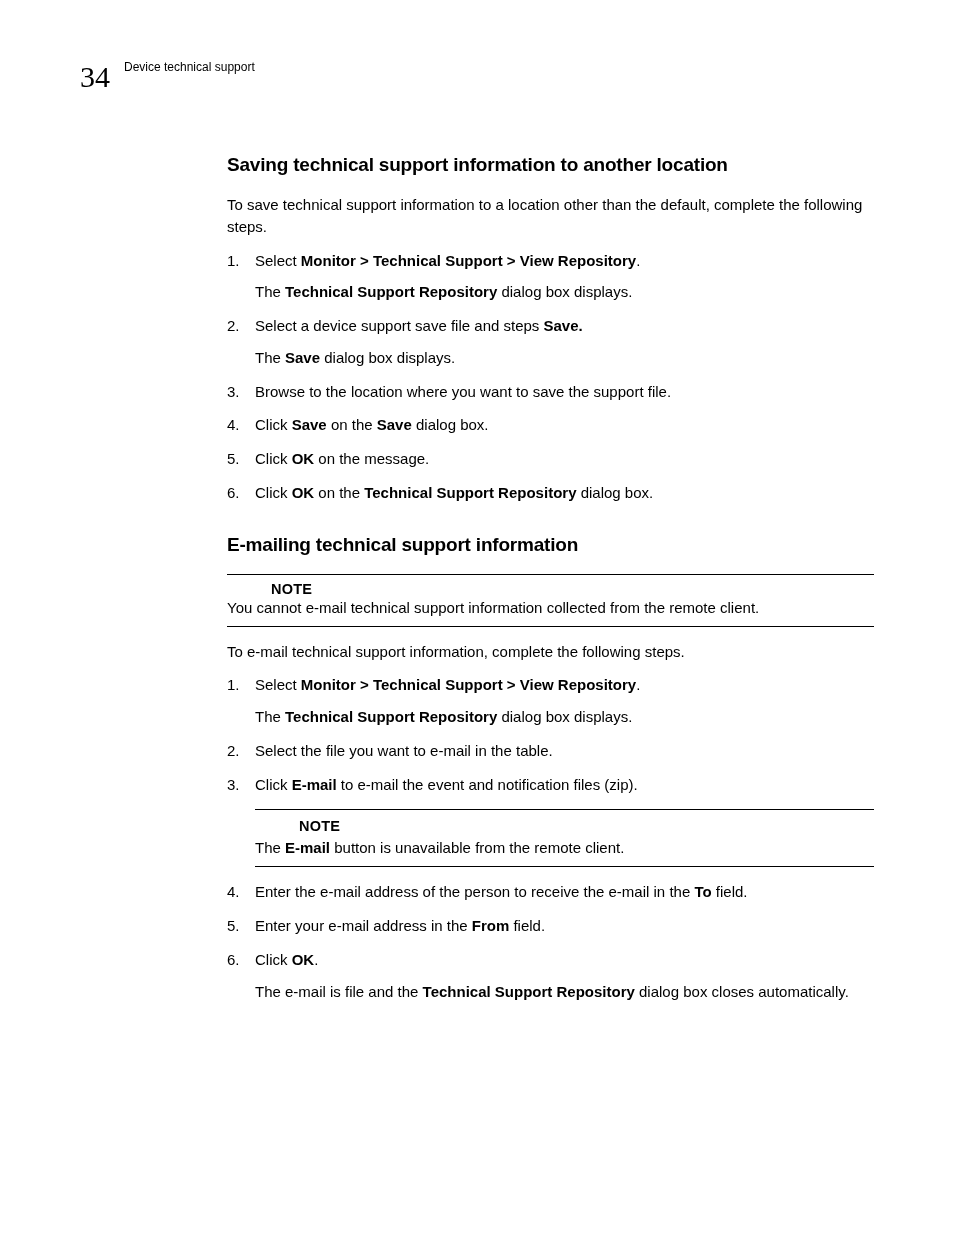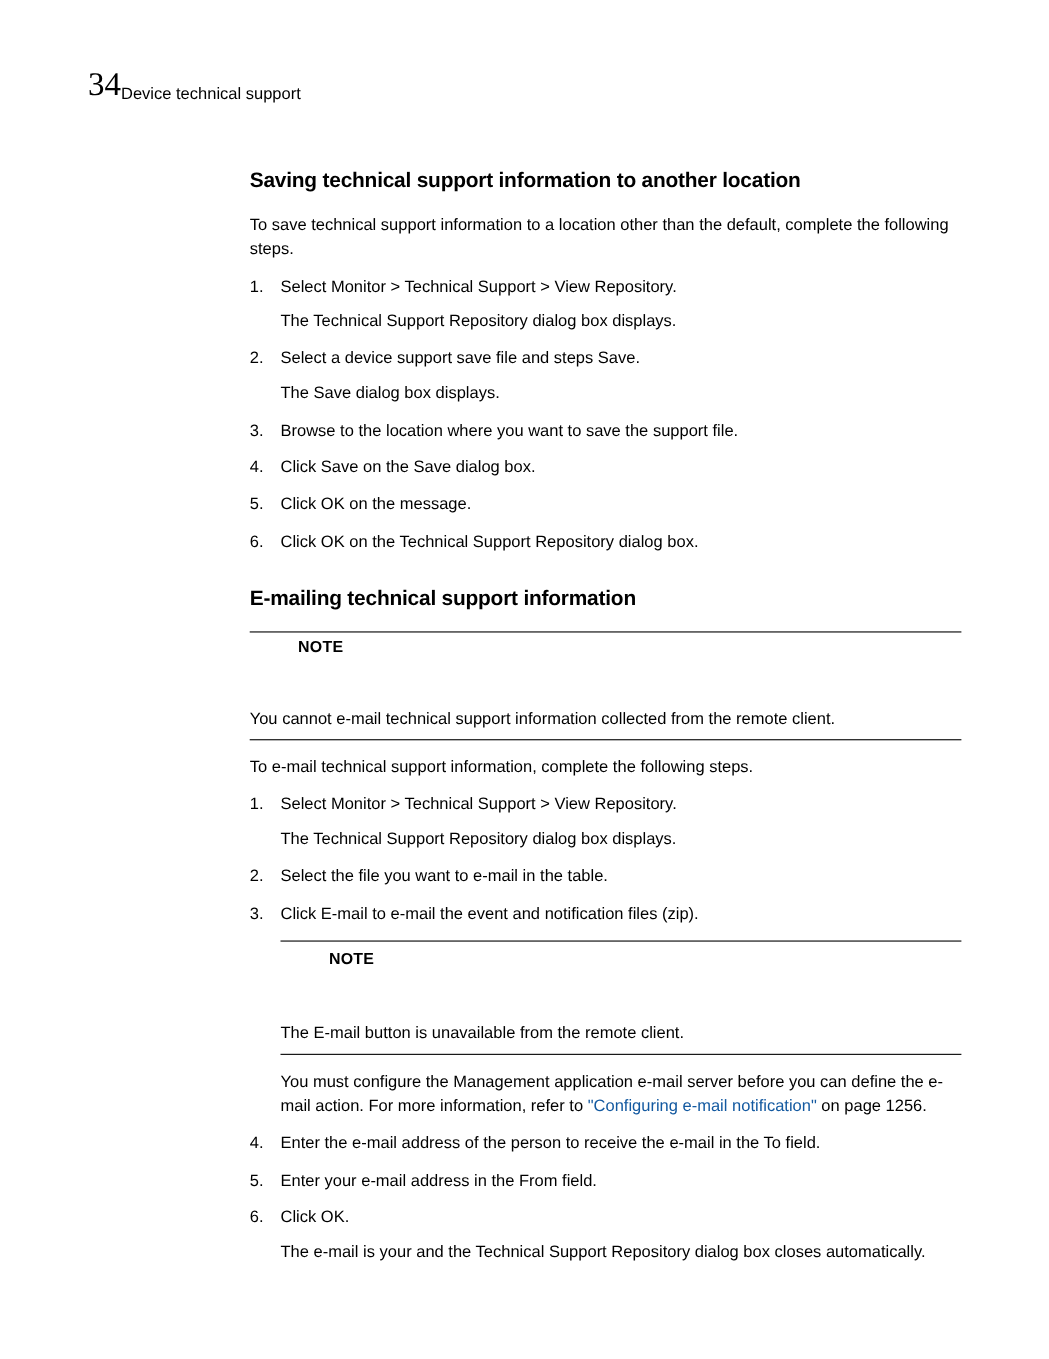--- a/index.html
+++ b/index.html
@@ -6,53 +6,53 @@
   body {
     font-family: Arial, Helvetica, sans-serif;
     font-size: 15px;
     color: #000;
     background: #fff;
     width: 954px;
     height: 1235px;
     position: relative;
     padding: 60px 80px 60px 80px;
   }
-  .header { display: flex; align-items: flex-end; margin-bottom: 60px; }
+  .header { display: flex; align-items: flex-start; gap: 14px; margin-bottom: 60px; }
   .chapnum { font-family: Georgia, 'Times New Roman', serif; font-size: 30px; font-weight: 400; }
-  .runhead { font-size: 15px; }
+  .runhead { font-size: 12px; }
   .content { margin-left: 147px; margin-right: 0; }
   h2 {
     font-family: "Arial Narrow", Arial, sans-serif;
     font-stretch: condensed;
     font-weight: 700;
     font-size: 19px;
     letter-spacing: -0.2px;
     margin-bottom: 18px;
   }
   p { line-height: 1.45; margin-bottom: 12px; }
   ol { list-style: none; }
   ol > li { position: relative; padding-left: 28px; margin-bottom: 12px; line-height: 1.45; }
   ol > li .num { position: absolute; left: 0; top: 0; }
   ol > li p { margin-top: 10px; margin-bottom: 0; }
-  .b { font-weight: 400; }
+  .b { font-weight: 700; }
   .note-block {
     border-top: 1px solid #000;
     border-bottom: 1px solid #000;
     padding: 6px 0 8px 0;
     margin: 8px 0 14px 0;
   }
   .note-label {
     font-family: "Arial Narrow", Arial, sans-serif;
     font-stretch: condensed;
     font-weight: 700;
     font-size: 14.5px;
     letter-spacing: 0.2px;
     margin-left: 44px;
   }
-  .note-block .note-text { line-height: 1.4; margin-top: 46px; }
+  .note-block .note-text { line-height: 1.4; }
   .inner-note { margin-left: 0; }
   .link { color: #1359a0; }
   .sect-gap { margin-top: 30px; }
   .sub { margin-top: 10px; }
 </style>
 </head>
 <body>
 
 <div class="header">
   <span class="chapnum">34</span>
@@ -114,30 +114,29 @@
     </li>
     <li>
       <span class="num">3.</span>
       <span>Click </span><span class="b">E-mail</span><span> to e-mail the event and notification files (zip).</span>
 
       <div class="note-block inner-note" style="margin-top:14px;">
         <div class="note-label">NOTE</div>
         <div class="note-text"><span>The </span><span class="b">E-mail</span><span> button is unavailable from the remote client.</span></div>
       </div>
 
-      <p><span>You must configure the Management application e-mail server before you can define the e-mail action. For more information, refer to </span><span class="link">"Configuring e-mail notification"</span><span> on page 1256.</span></p>
     </li>
     <li>
       <span class="num">4.</span>
       <span>Enter the e-mail address of the person to receive the e-mail in the </span><span class="b">To</span><span> field.</span>
     </li>
     <li>
       <span class="num">5.</span>
       <span>Enter your e-mail address in the </span><span class="b">From</span><span> field.</span>
     </li>
     <li>
       <span class="num">6.</span>
       <span>Click </span><span class="b">OK</span><span>.</span>
-      <p class="sub"><span>The e-mail is your and the </span><span class="b">Technical Support Repository</span><span> dialog box closes automatically.</span></p>
+      <p class="sub"><span>The e-mail is file and the </span><span class="b">Technical Support Repository</span><span> dialog box closes automatically.</span></p>
     </li>
   </ol>
 
 </div>
 
 </body></html>

